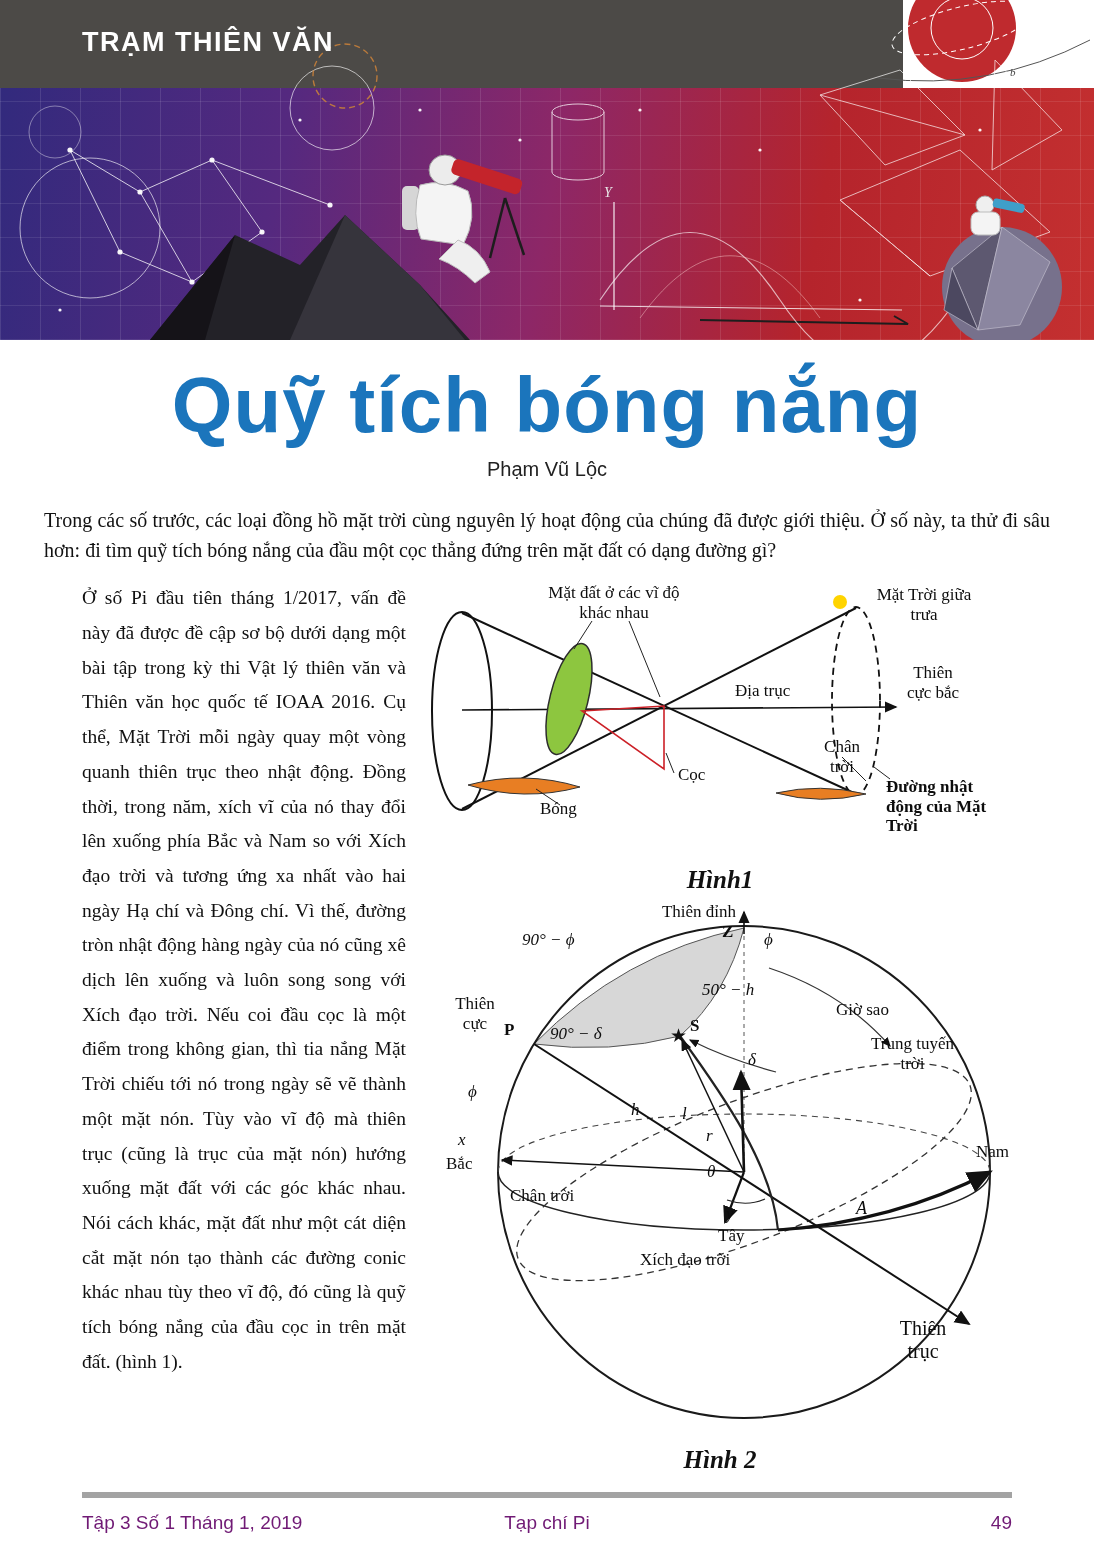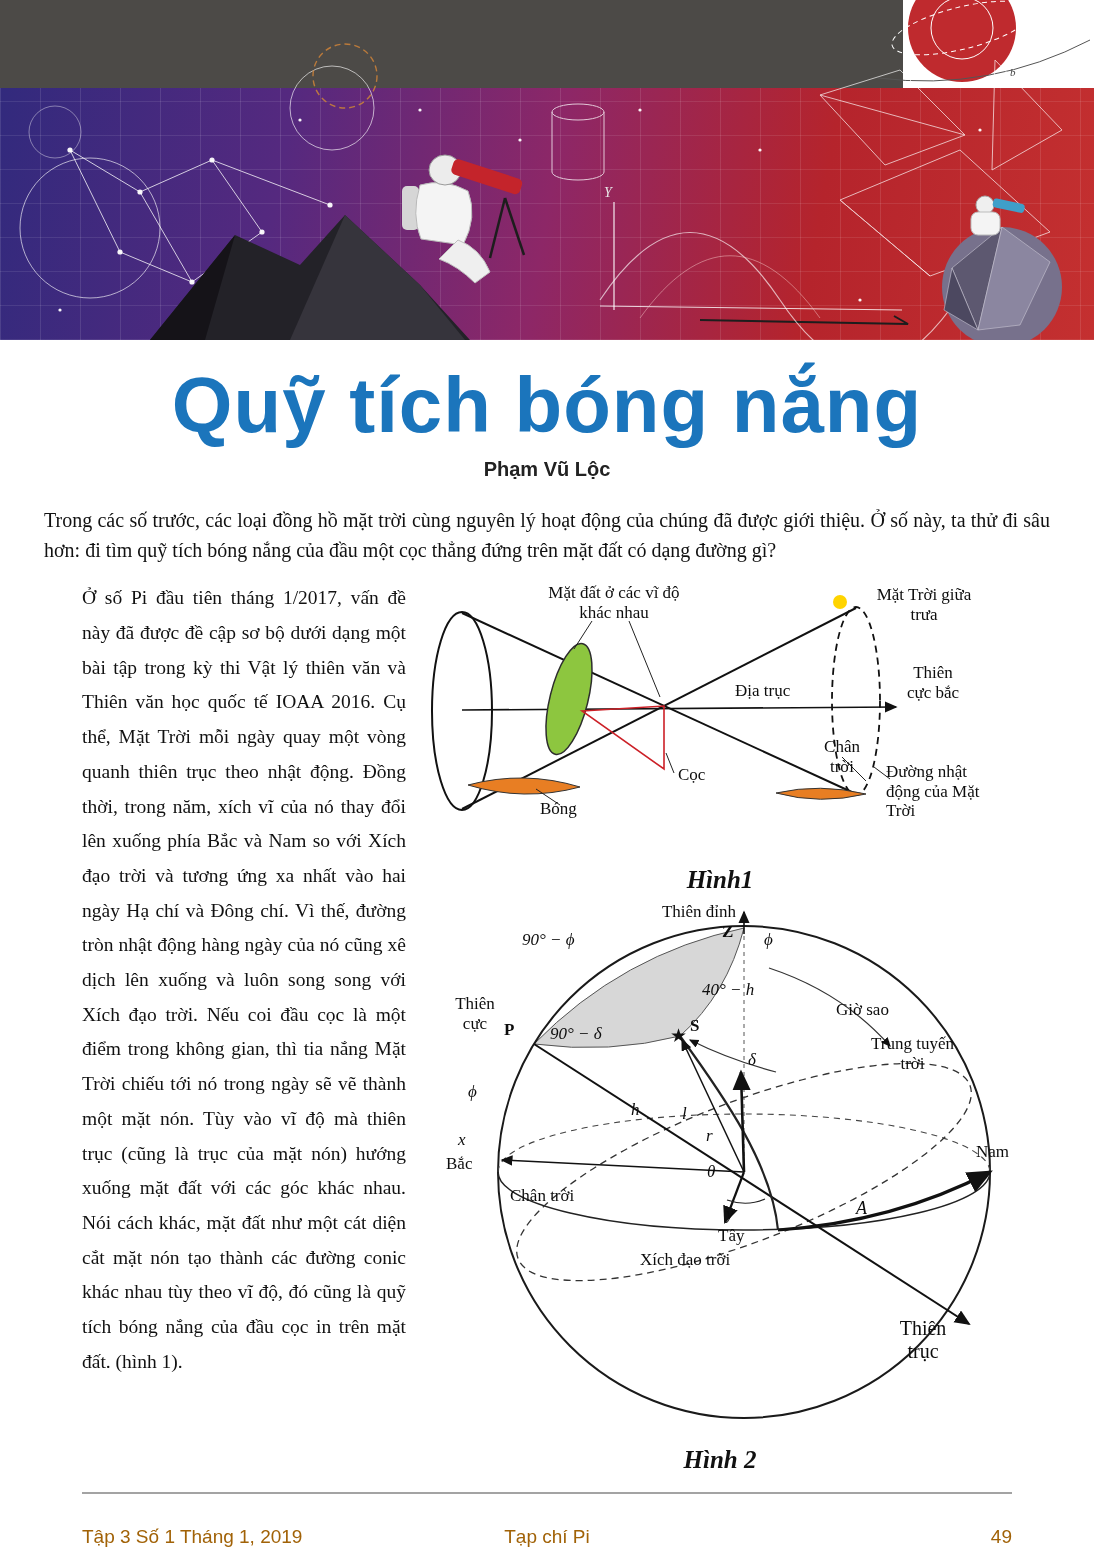--- a/index.html
+++ b/index.html
@@ -16,42 +16,42 @@
   .grid{position:absolute;left:0;top:88px;width:1094px;height:252px;
     background-image:
       repeating-linear-gradient(90deg,rgba(255,255,255,.11) 0 1px,transparent 1px 40px),
       repeating-linear-gradient(0deg,rgba(255,255,255,.09) 0 1px,transparent 1px 34px);}
   svg.decor{position:absolute;left:0;top:0;}
 
   
   h1.title{margin:26px 0 0;text-align:center;font-family:"Liberation Sans",sans-serif;
     font-weight:bold;font-size:78px;line-height:1.02;color:#1b75bc;letter-spacing:1px;}
   .author{margin-top:12px;text-align:center;font-family:"Liberation Sans",sans-serif;
-    font-size:20px;color:#222;font-weight:bold;}
+    font-size:20px;color:#222;}
   p.intro{margin:24px 44px 0;font-size:20px;line-height:1.52;text-align:justify;}
 
   
   .columns{display:flex;margin:16px 82px 0;gap:18px;}
   .col-text{width:324px;flex:0 0 324px;}
   p.bodytext{margin:0;font-size:19.5px;line-height:1.78;text-align:justify;}
   .col-figs{flex:1;}
 
   figure{margin:0;position:relative;}
   figure.f2{margin-top:10px;}
   figcaption{text-align:center;font-family:"Liberation Serif",serif;
     font-weight:bold;font-style:italic;font-size:25px;margin-top:16px;}
   .lbl{position:absolute;font-family:"Liberation Serif",serif;font-size:17px;
     line-height:1.15;color:#0d0d0d;white-space:normal;}
   .c{text-align:center;} .i{font-style:italic;} .b{font-weight:bold;}
   .big{font-size:20px;margin-top:31px;} .med{font-size:18px;}
 
   
-  footer{position:absolute;left:82px;right:82px;top:1492px;border-top:2px solid #a3a3a3;
-    padding-top:32px;display:flex;font-family:"Liberation Sans",sans-serif;
-    font-size:19px;color:#a16207;}
+  footer{position:absolute;left:82px;right:82px;top:1492px;border-top:6px solid #a3a3a3;
+    padding-top:14px;display:flex;font-family:"Liberation Sans",sans-serif;
+    font-size:19px;color:#701a75;}
   footer .l{flex:1;text-align:left;} footer .ctr{flex:1;text-align:center;} footer .r{flex:1;text-align:right;}
 </style>
 </head>
 <body>
 
 <div class="page">
 
   <header class="banner">
     <div class="graybar"></div>
     <div class="grad"></div>
@@ -139,20 +139,21 @@
         <path d="M1002 227 L1050 262 L1020 325 L978 330 Z" fill="#8b86a0" stroke="#c9c6d4" stroke-width="0.6"></path>
         <path d="M952 268 L978 330 L944 310 Z" fill="#4c4860" stroke="#c9c6d4" stroke-width="0.6"></path>
       </g>
       <g>
         <circle cx="985" cy="205" r="9" fill="#efefef" stroke="#aaa"></circle>
         <rect x="971" y="212" width="29" height="23" rx="7" fill="#f4f4f4" stroke="#bbb"></rect>
         <rect x="994" y="198" width="32" height="9" rx="3" fill="#3f9fc9" transform="rotate(12 994 198)"></rect>
       </g>
     </svg>
 
+    <span class="section-title">TRẠM THIÊN VĂN</span>
   </header>
 
   <h1 class="title">Quỹ tích bóng nắng</h1>
   <div class="author">Phạm Vũ Lộc</div>
 
   <p class="intro">Trong các số trước, các loại đồng hồ mặt trời cùng nguyên lý hoạt động của chúng đã được giới thiệu. Ở số này, ta thử đi sâu hơn: đi tìm quỹ tích bóng nắng của đầu một cọc thẳng đứng trên mặt đất có dạng đường gì?</p>
 
   <div class="columns">
     <div class="col-text">
       <p class="bodytext">Ở số Pi đầu tiên tháng 1/2017, vấn đề này đã được đề cập sơ bộ dưới dạng một bài tập trong kỳ thi Vật lý thiên văn và Thiên văn học quốc tế IOAA 2016. Cụ thể, Mặt Trời mỗi ngày quay một vòng quanh thiên trục theo nhật động. Đồng thời, trong năm, xích vĩ của nó thay đổi lên xuống phía Bắc và Nam so với Xích đạo trời và tương ứng xa nhất vào hai ngày Hạ chí và Đông chí. Vì thế, đường tròn nhật động hàng ngày của nó cũng xê dịch lên xuống và luôn song song với Xích đạo trời. Nếu coi đầu cọc là một điểm trong không gian, thì tia nắng Mặt Trời chiếu tới nó trong ngày sẽ vẽ thành một mặt nón. Tùy vào vĩ độ mà thiên trục (cũng là trục của mặt nón) hướng xuống mặt đất với các góc khác nhau. Nói cách khác, mặt đất như một cát diện cắt mặt nón tạo thành các đường conic khác nhau tùy theo vĩ độ, đó cũng là quỹ tích bóng nắng của đầu cọc in trên mặt đất. (hình 1).</p>
@@ -195,21 +196,21 @@
             <line x1="466" y1="198" x2="450" y2="186"></line>
           </g>
         </svg>
         <div class="lbl c" style="left:115px;top:2px;width:150px;">Mặt đất ở các vĩ độ khác nhau</div>
         <div class="lbl c" style="left:448px;top:4px;width:104px;">Mặt Trời giữa trưa</div>
         <div class="lbl" style="left:284px;top:100px;margin-left:27px;">Địa trục</div>
         <div class="lbl c" style="left:480px;top:82px;width:58px;font-family:Liberation Serif, serif;">Thiên cực bắc</div>
         <div class="lbl c" style="left:392px;top:156px;width:52px;">Chân trời</div>
         <div class="lbl" style="left:254px;top:184px;">Cọc</div>
         <div class="lbl" style="left:116px;top:218px;">Bóng</div>
-        <div class="lbl" style="left:462px;top:181px;width:112px;">Đường nhật động của Mặt Trời</div>
+        <div class="lbl" style="left:462px;top:196px;width:112px;font-weight:bold;">Đường nhật động của Mặt Trời</div>
         <figcaption>Hình1</figcaption>
       </figure>
 
       <figure class="f2">
         <svg width="592" height="522" viewBox="0 0 592 522">
           <defs>
             <marker id="ar2" markerWidth="9" markerHeight="8" refX="7" refY="3.5" orient="auto">
               <path d="M0 0L8 3.5L0 7Z" fill="#111"></path>
             </marker>
           </defs>
@@ -242,21 +243,21 @@
           <line x1="320" y1="268" x2="317" y2="168" stroke="#111" stroke-width="2.6" marker-end="url(#ar2)"></line>
 
           <path d="M303 296 Q 323 303 341 295" fill="none" stroke="#222" stroke-width="1.1"></path>
 
           <text x="246" y="138" font-size="19" fill="#111">★</text>
         </svg>
         <div class="lbl c" style="left:220px;top:-2px;width:110px;">Thiên đỉnh</div>
         <div class="lbl b" style="left:298px;top:18px;">Z</div>
         <div class="lbl i" style="left:340px;top:26px;">ϕ</div>
         <div class="lbl i" style="left:98px;top:26px;width:92px;">90° − ϕ</div>
-        <div class="lbl i" style="left:278px;top:76px;">40° − h</div>
+        <div class="lbl i" style="left:278px;top:76px;">50° − h</div>
         <div class="lbl i" style="left:126px;top:120px;">90° − δ</div>
         <div class="lbl c" style="left:20px;top:90px;width:62px;">Thiên cực</div>
         <div class="lbl b" style="left:80px;top:116px;">P</div>
         <div class="lbl" style="left:412px;top:96px;">Giờ sao</div>
         <div class="lbl c" style="left:436px;top:130px;width:105px;">Trung tuyến trời</div>
         <div class="lbl i" style="left:324px;top:146px;">δ</div>
         <div class="lbl b" style="left:266px;top:112px;">S</div>
         <div class="lbl i" style="left:207px;top:196px;">h</div>
         <div class="lbl i" style="left:258px;top:200px;">l</div>
         <div class="lbl i" style="left:282px;top:222px;">r</div>

